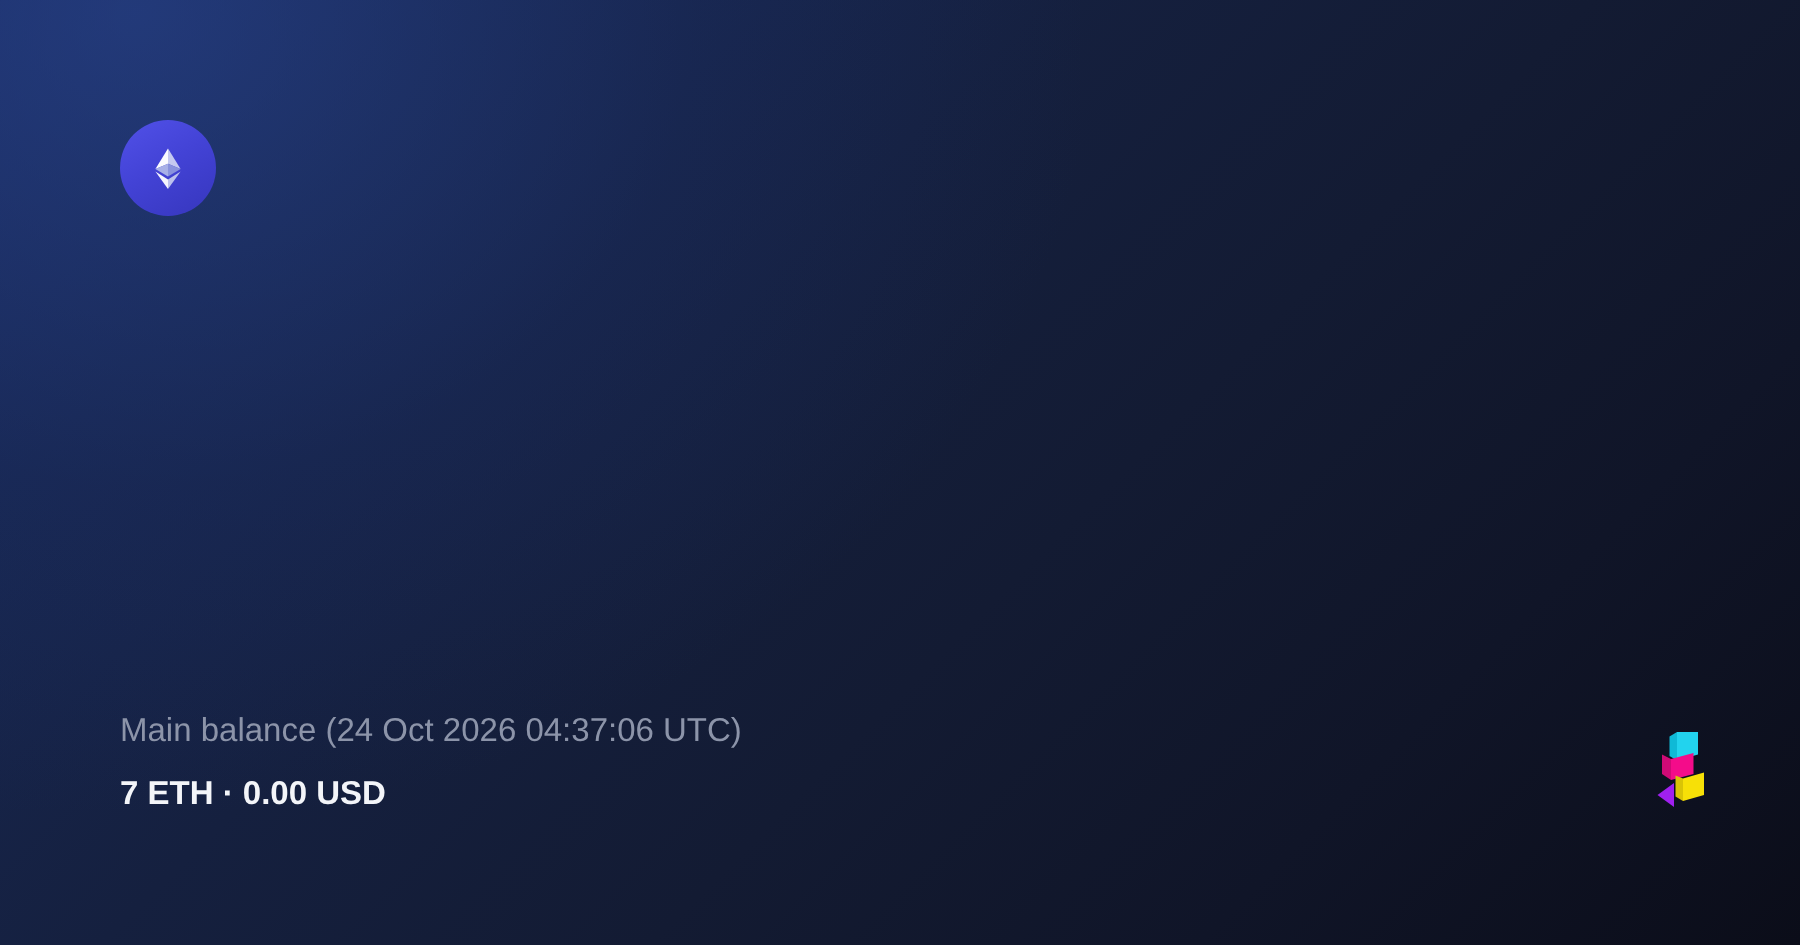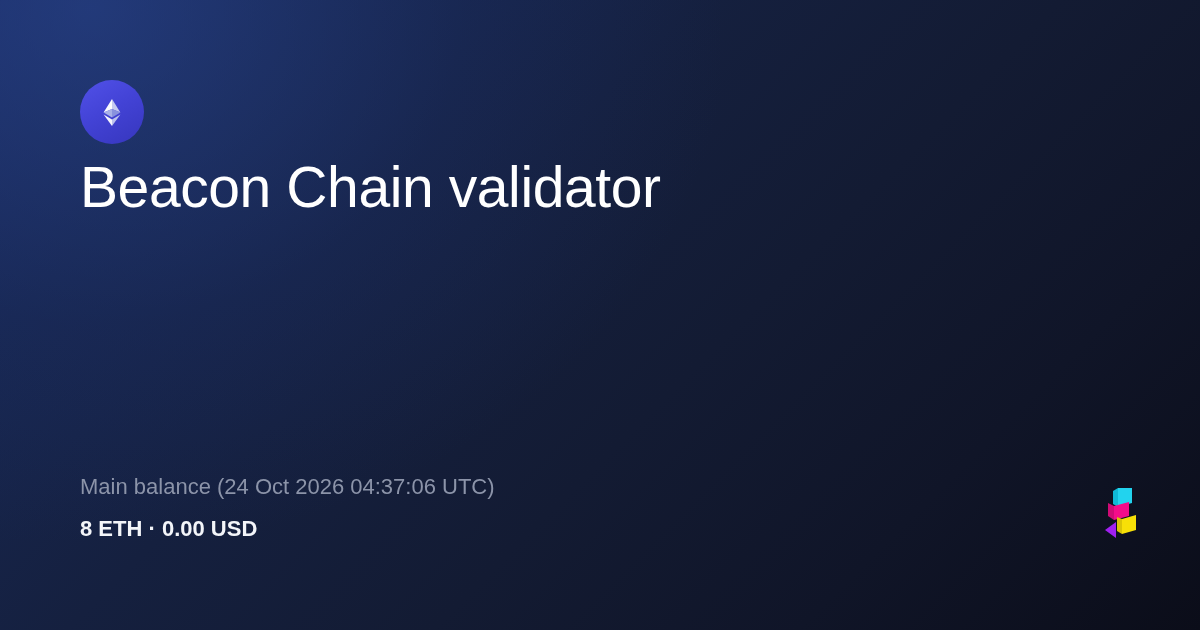--- a/index.html
+++ b/index.html
@@ -154,26 +154,25 @@
           <path d="M25.4 17.6 L17 22.6 L17 14.1 Z" fill="#8d97dd" opacity="0.95"></path>
 
           <path d="M8.6 19.4 L17 31 L17 24.6 Z" fill="#ffffff" opacity="0.95"></path>
 
           <path d="M25.4 19.4 L17 31 L17 24.6 Z" fill="#d2d8f2" opacity="0.85"></path>
         </svg>
       </span>
     </div>
 
     <div class="headline">
-      <span class="title-line">Beacon Chain validator</span>
     </div>
 
     <div class="balance-block">
       <span class="balance-label">Main balance (24 Oct 2026 04:37:06 UTC)</span>
-      <span class="balance-value">8 ETH · 0.00 USD</span>
+      <span class="balance-value">7 ETH · 0.00 USD</span>
     </div>
 
   </div>
 
   <div class="brand-mark">
     <span>
       <svg width="44" height="62" viewBox="0 0 44 62" aria-hidden="true">
 
         <polygon points="20,2 34,2 34,17 20,21" fill="#22d3ee"></polygon>
         <polygon points="20,2 20,21 15,18 15,5" fill="#0fb9d6"></polygon>

